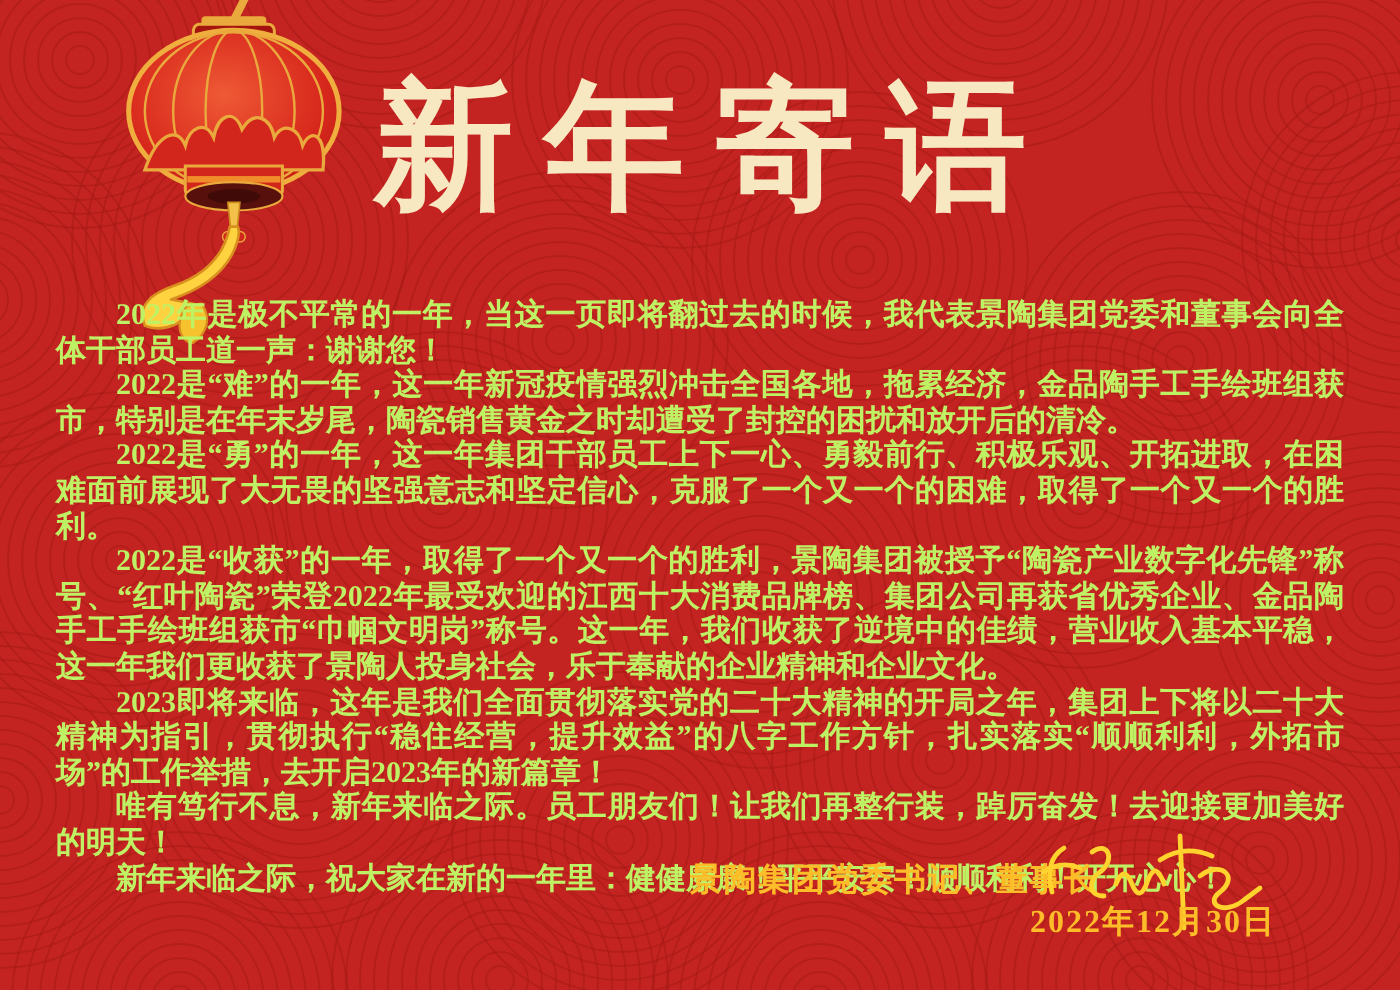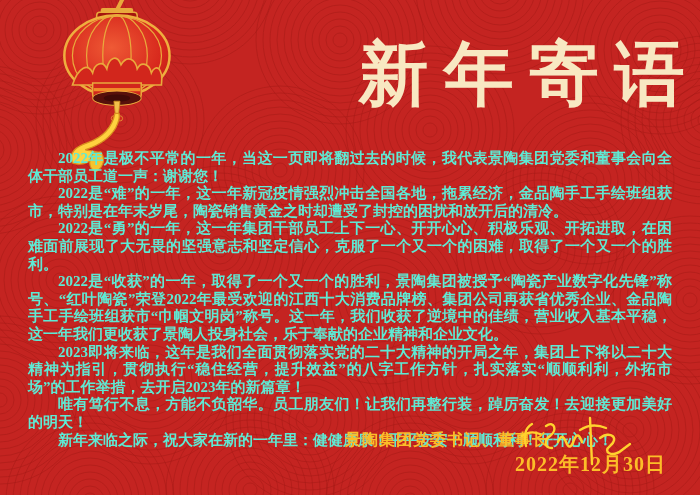--- a/index.html
+++ b/index.html
@@ -7,43 +7,43 @@
     position:relative;
     width:700px;height:495px;
     background:#c42421;
     overflow:hidden;
     font-family:"Liberation Serif","DejaVu Serif",serif;
   }
   .bg-pattern{position:absolute;left:0;top:0;width:700px;height:495px;pointer-events:none;}
   .lantern{position:absolute;left:56px;top:0;width:132px;height:172px;}
   .title{
     position:absolute;left:0;top:36px;width:700px;margin:0;
-    text-align:right;
+    text-align:center;
     font-size:70px;font-weight:bold;
     letter-spacing:0.22em;text-indent:0.22em;
     color:#f8e8c2;
     line-height:1.1;
   }
   .body-text{
     position:absolute;left:28px;top:150px;width:644px;
-    color:#5eead4;
+    color:#bef264;
     font-size:15px;line-height:17.6px;
     font-weight:bold;
     text-align:justify;
   }
   .body-text p{margin:0;text-indent:2em;}
   .sig-row{
     position:absolute;top:424px;left:0;width:636px;height:34px;
     color:#fcbd28;font-size:16px;font-weight:bold;
   }
   .sig-title{position:absolute;left:345px;top:6px;letter-spacing:1px;}
   .sig-scribble{position:absolute;left:518px;top:-8px;width:115px;height:52px;}
   .date-line{
     position:absolute;top:451px;left:515px;
-    color:#fcbd28;font-size:20px;font-weight:bold;letter-spacing:1px;
+    color:#fcbd28;font-size:16px;font-weight:bold;letter-spacing:1px;
   }
 </style>
 </head>
 <body>
 
 <div class="page">
 
   <svg class="bg-pattern" viewBox="0 0 700 495" xmlns="http://www.w3.org/2000/svg">
     <defs>
       <g id="rings" fill="none" stroke="#a41a16" stroke-width="1" opacity="0.5">
@@ -124,24 +124,24 @@
              C26,165 36,159 43,151 C37,149 33,149 29,148
              C41,144 53,137 59,126 C62,120 63,115 62,112 Z" fill="#ffd23f" stroke="#d98f1f" stroke-width="1.3" stroke-linejoin="round"></path>
     <path d="M44,150 C49,157 47,165 39,170 C31,166 32,157 37,151 Z" fill="#f6c32f" stroke="#d98f1f" stroke-width="1.1" stroke-linejoin="round"></path>
   </svg>
 
   <h1 class="title">新年寄语</h1>
 
   <div class="body-text">
     <p>2022年是极不平常的一年，当这一页即将翻过去的时候，我代表景陶集团党委和董事会向全体干部员工道一声：谢谢您！</p>
     <p>2022是“难”的一年，这一年新冠疫情强烈冲击全国各地，拖累经济，金品陶手工手绘班组获市，特别是在年末岁尾，陶瓷销售黄金之时却遭受了封控的困扰和放开后的清冷。</p>
-    <p>2022是“勇”的一年，这一年集团干部员工上下一心、开开心心、积极乐观、开拓进取，在困难面前展现了大无畏的坚强意志和坚定信心，克服了一个又一个的困难，取得了一个又一个的胜利。</p>
+    <p>2022是“勇”的一年，这一年集团干部员工上下一心、勇毅前行、积极乐观、开拓进取，在困难面前展现了大无畏的坚强意志和坚定信心，克服了一个又一个的困难，取得了一个又一个的胜利。</p>
     <p>2022是“收获”的一年，取得了一个又一个的胜利，景陶集团被授予“陶瓷产业数字化先锋”称号、“红叶陶瓷”荣登2022年最受欢迎的江西十大消费品牌榜、集团公司再获省优秀企业、金品陶手工手绘班组获市“巾帼文明岗”称号。这一年，我们收获了逆境中的佳绩，营业收入基本平稳，这一年我们更收获了景陶人投身社会，乐于奉献的企业精神和企业文化。</p>
     <p>2023即将来临，这年是我们全面贯彻落实党的二十大精神的开局之年，集团上下将以二十大精神为指引，贯彻执行“稳住经营，提升效益”的八字工作方针，扎实落实“顺顺利利，外拓市场”的工作举措，去开启2023年的新篇章！</p>
-    <p>唯有笃行不息，方能不负韶华。员工朋友们！让我们再整行装，踔厉奋发！去迎接更加美好的明天！</p>
+    <p>唯有笃行不息，新年来临之际。员工朋友们！让我们再整行装，踔厉奋发！去迎接更加美好的明天！</p>
     <p>新年来临之际，祝大家在新的一年里：健健康康！平平安安！顺顺利利！开开心心！</p>
   </div>
 
   <div class="sig-row">
     <span class="sig-title">景陶集团党委书记、董事长</span>
     <svg class="sig-scribble" viewBox="0 0 115 52" xmlns="http://www.w3.org/2000/svg">
       <g fill="none" stroke="#ffd22e" stroke-width="2.4" stroke-linecap="round">
         <path d="M8,30 Q4,14 14,8"></path>
         <path d="M4,20 Q12,14 22,18"></path>
         <path d="M28,10 C36,4 40,14 32,20 C26,24 26,32 34,32"></path>

